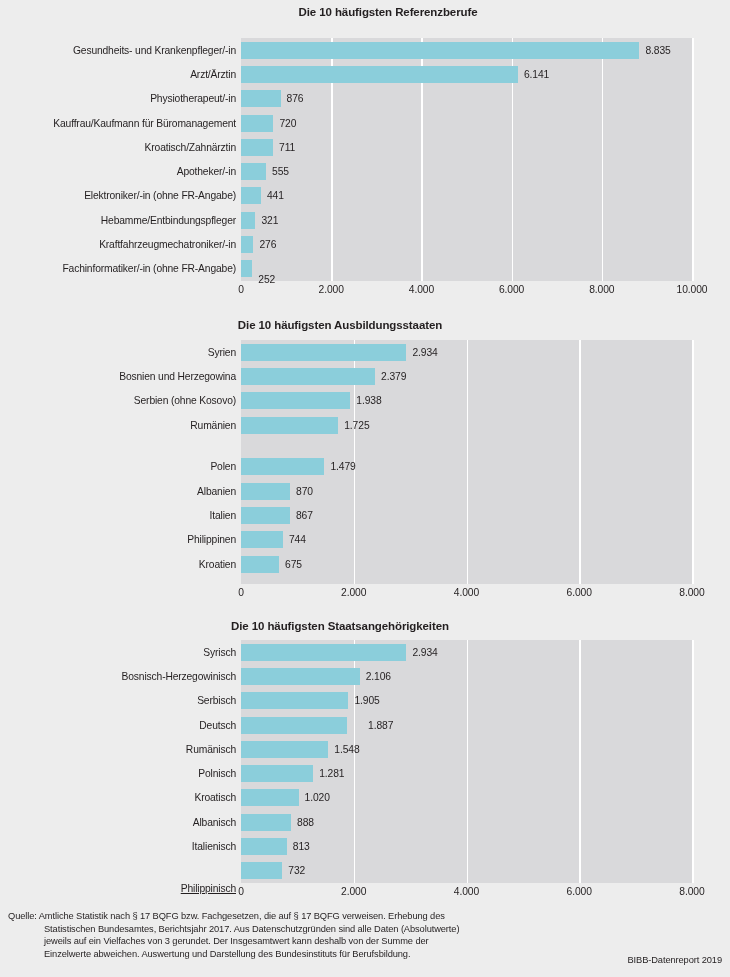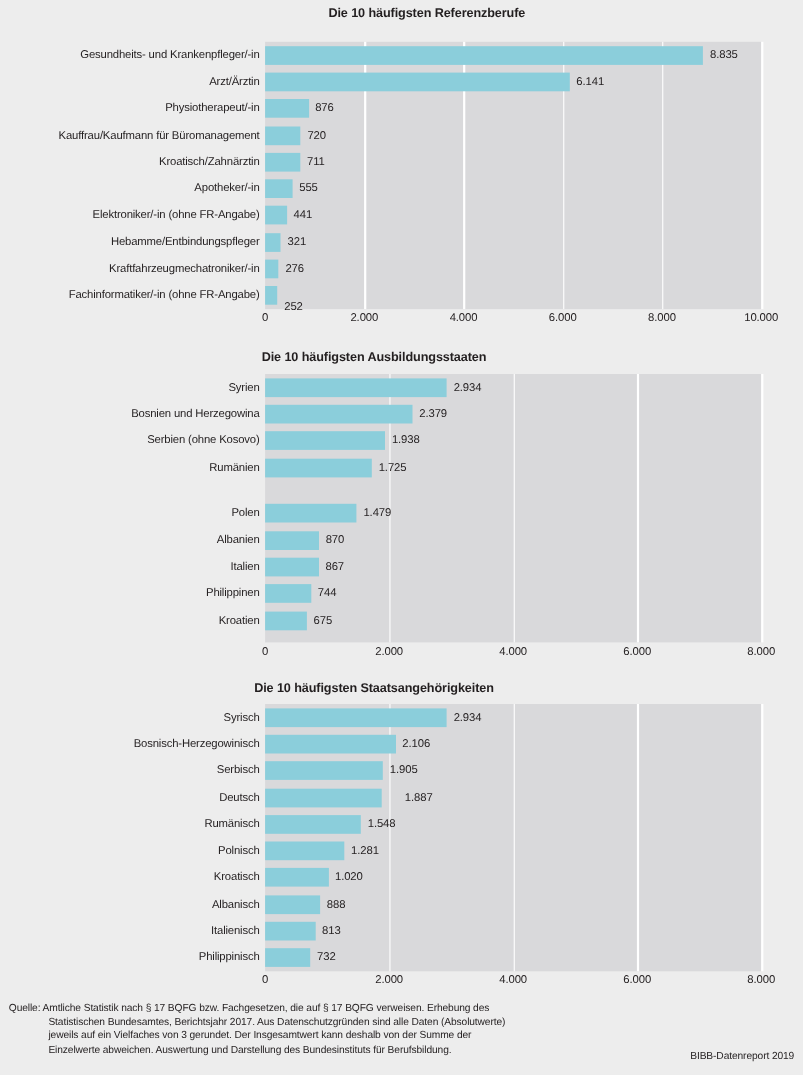--- a/index.html
+++ b/index.html
@@ -396,21 +396,21 @@
           </div>
         </div>
         <div class="row" style="height: 24.3px;">
           <div class="cat-label" style="top: 6.65px;">Italienisch</div>
           <div class="bar-wrap">
             <div class="bar" style="width: 45.8329px; height: 17px; top: 3.65px;"></div>
             <div class="bar-value" style="left: 51.8329px; top: 6.65px;">813</div>
           </div>
         </div>
         <div class="row" style="height: 24.3px;">
-          <div class="cat-label" style="top: 6px;">Philippinisch</div>
+          <div class="cat-label" style="top: 24px; text-decoration: underline;">Philippinisch</div>
           <div class="bar-wrap">
             <div class="bar" style="width: 41.2665px; height: 17px; top: 3.65px;"></div>
             <div class="bar-value" style="left: 47.2665px; top: 6.65px;">732</div>
           </div>
         </div>
       </div>
       <div class="xaxis" style="top: 886px; height: 14px;">
         <div class="xtick" style="left: 0px;">0</div>
         <div class="xtick" style="left: 112.75px;">2.000</div>
         <div class="xtick" style="left: 225.5px;">4.000</div>

